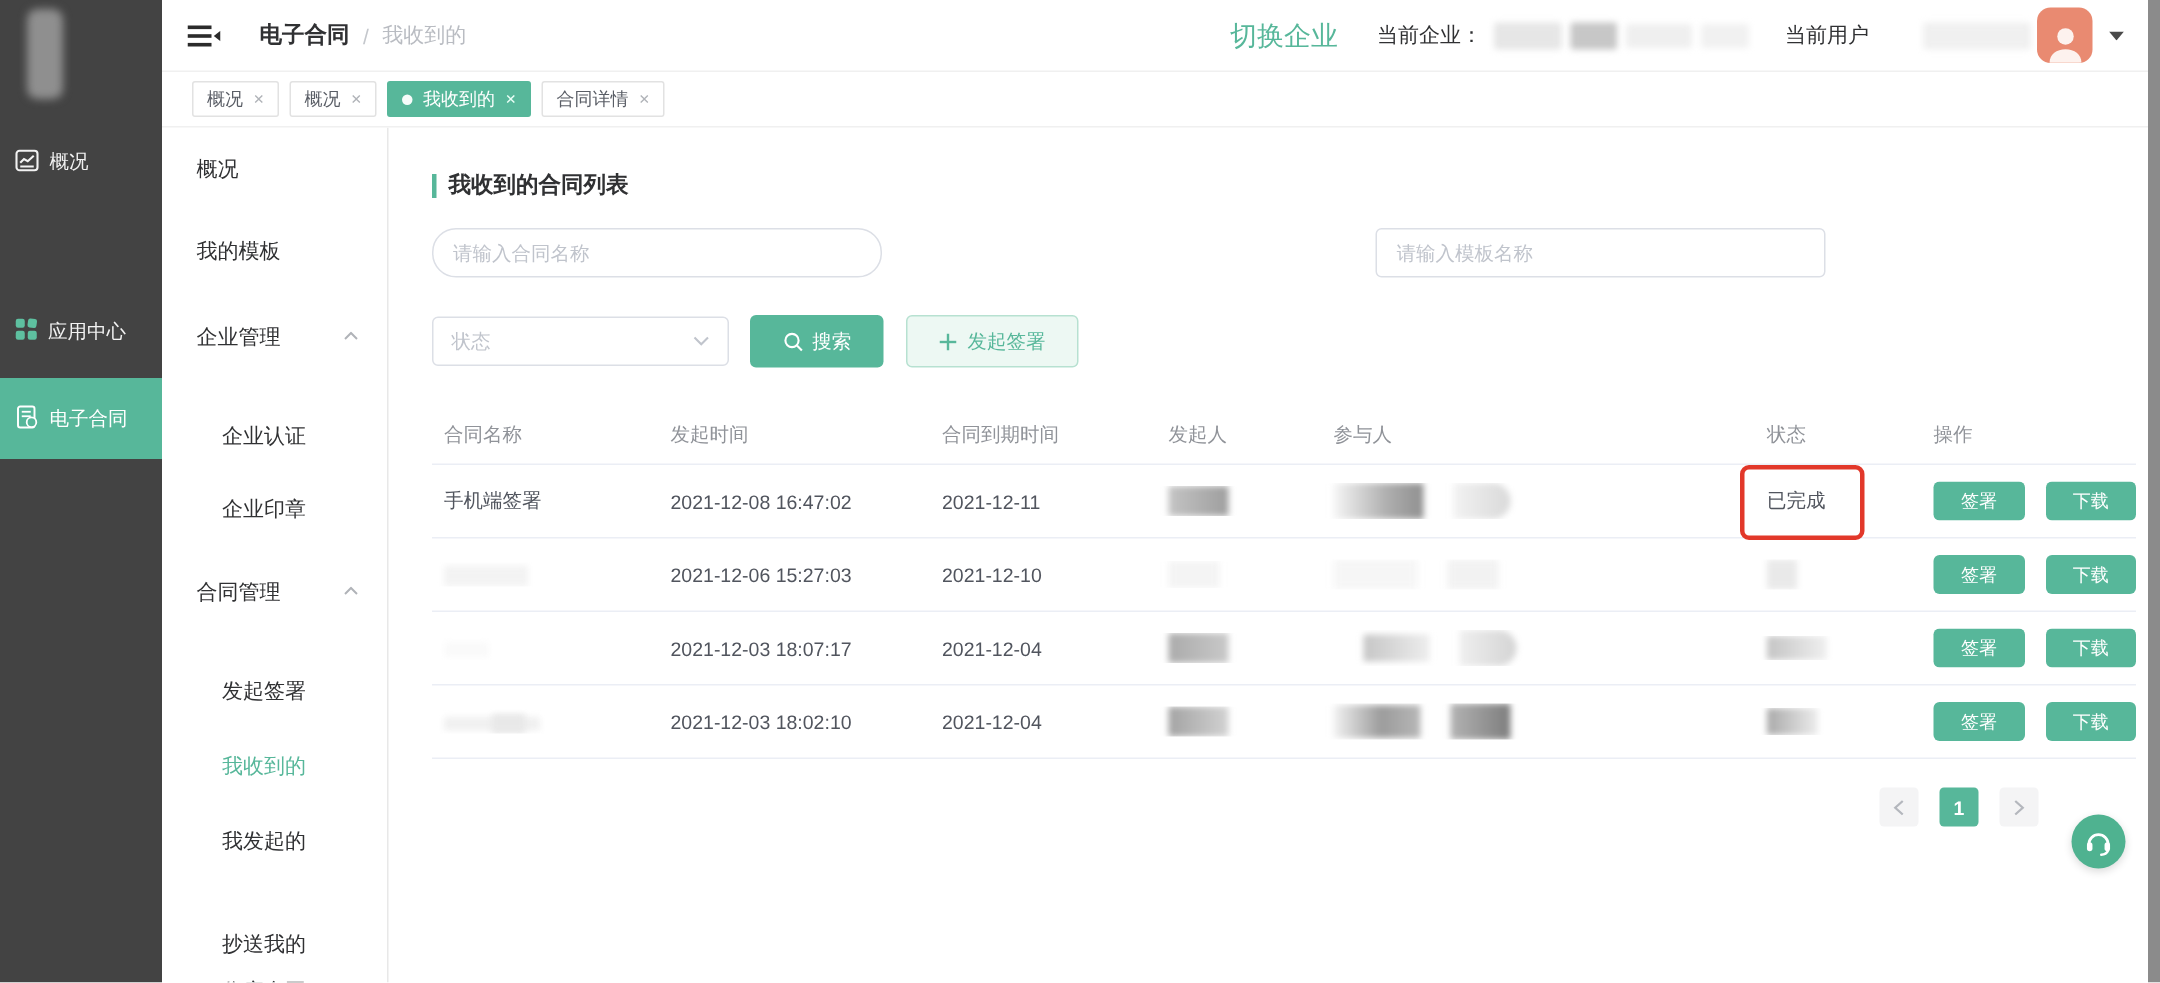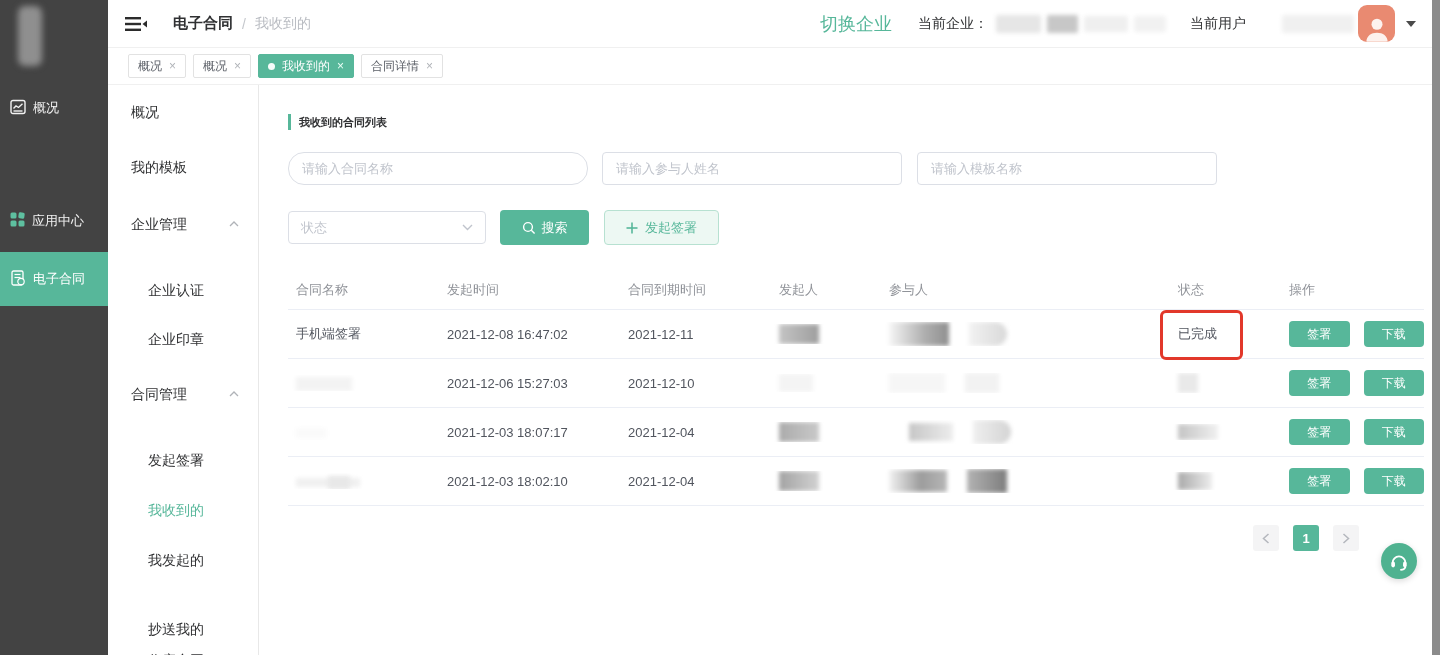--- a/index.html
+++ b/index.html
@@ -51,21 +51,21 @@
     cursor: pointer; white-space: nowrap; }
   .ssb-item.lv1 { left: 23px; }
   .ssb-item.lv2 { left: 40px; }
   .ssb-item.active { color: #57b79a; }
   .ssb-caret { position: absolute; left: 121px; display: flex; }
 
   
   .content { position: absolute; left: 259px; top: 85px; width: 1173px; height: 570px; background: #fff; }
   .sec-title { position: absolute; left: 29px; top: 29px; display: flex; align-items: center; }
   .sec-accent { width: 3px; height: 16px; background: #57b79a; margin-right: 8px; }
-  .sec-text { font-size: 11px; font-weight: bold; color: #303133; }
+  .sec-text { font-size: 15px; font-weight: bold; color: #303133; }
 
   .f-input { position: absolute; top: 67px; height: 33px; width: 300px; border: 1px solid #dcdfe6;
     border-radius: 4px; padding: 0 13px; font-size: 13px; color: #303133; outline: none;
     font-family: "Liberation Sans", "DejaVu Sans", sans-serif; }
   .f-input::placeholder { color: #c0c4cc; }
   .f1 { left: 29px; border-radius: 16px; } .f2 { left: 343px; } .f3 { left: 658px; }
 
   .select { position: absolute; left: 29px; top: 126px; width: 198px; height: 33px; border: 1px solid #dcdfe6;
     border-radius: 4px; display: flex; align-items: center; padding: 0 12px; cursor: pointer; }
   .select .ph { font-size: 13px; color: #c0c4cc; }
@@ -236,21 +236,20 @@
     <div class="ssb-item lv2" style="top:565px;">作废合同</div>
   </div>
 
   <div class="content">
     <div class="sec-title">
       <span class="sec-accent"></span>
       <span class="sec-text">我收到的合同列表</span>
     </div>
 
     <input class="f-input f1" placeholder="请输入合同名称" style="">
-    <input class="f-input f2" placeholder="请输入参与人姓名" style="">
     <input class="f-input f3" placeholder="请输入模板名称" style="">
 
     <div class="select">
       <span class="ph">状态</span>
       <span class="sc">
         <svg width="11" height="7" viewBox="0 0 11 7">
             <polyline points="1,1 5.5,5.5 10,1" fill="none" stroke="#c0c4cc" stroke-width="1.4"></polyline>
           </svg>
       </span>
     </div>

